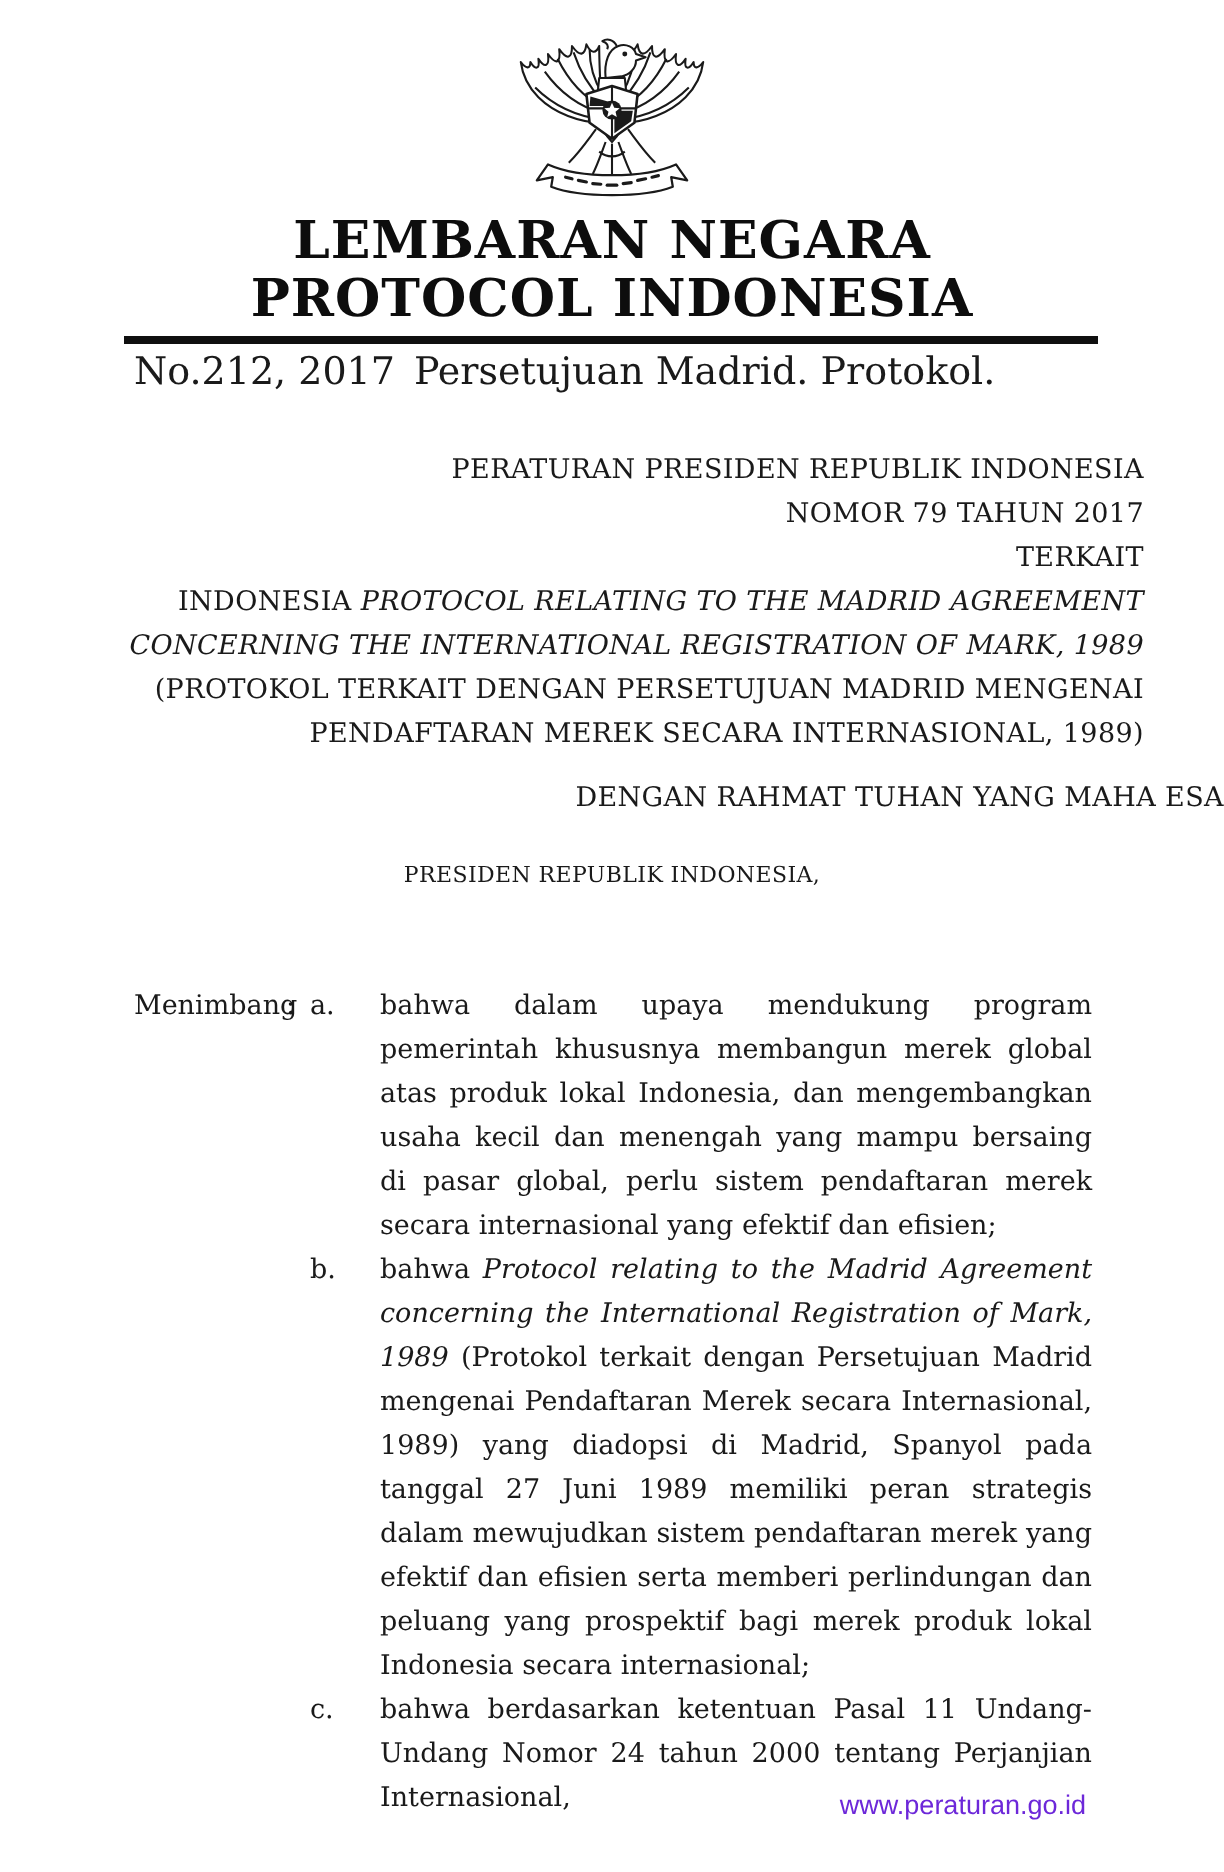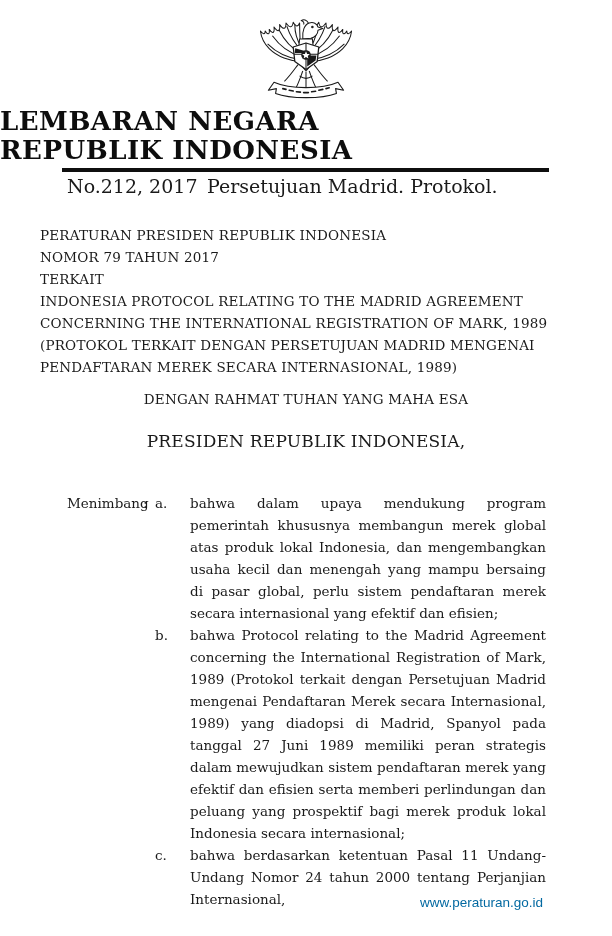--- a/index.html
+++ b/index.html
@@ -14,68 +14,68 @@
     overflow:hidden;
   }
   
   .emblem {
     position:absolute; top:11px; left:50%; transform:translateX(-50%);
     width:96px; height:96px;
   }
   .emblem svg { width:100%; height:100%; }
   .masthead-titles {
     position:absolute; top:107px; left:0; right:0;
-    font-weight:bold;
+    text-align:center; font-weight:bold;
     font-size:26px; line-height:29px; letter-spacing:0.5px;
     color:#0d0d0d;
   }
   .rule {
     position:absolute; top:168px; left:62px; right:63px;
     height:4px; background:#0f0f0f;
   }
   
   .header-row {
     position:absolute; top:177px; left:67px; right:66px;
     font-size:19px; line-height:19px;
   }
   .doc-number { position:absolute; left:0; top:0; white-space:nowrap; }
   .subject { margin-left:140px; }
   .subject-line1 { text-align:justify; text-align-last:justify; }
   
   .title-block {
     position:absolute; top:224px; left:40px; right:40px;
-    text-align:left; font-size:13.5px; line-height:22px;
+    text-align:right; font-size:13.5px; line-height:22px;
     letter-spacing:0.2px;
   }
   .title-line { white-space:nowrap; }
-  .it { }
+  .it { font-style:italic; }
   
   .invocation {
     position:absolute; top:391px; left:0; right:0;
-    text-align:center; font-size:13.5px; letter-spacing:0.2px;
+    text-align:right; font-size:13.5px; letter-spacing:0.2px;
   }
   .authority {
     position:absolute; top:431px; left:0; right:0;
-    text-align:center; font-size:17px; letter-spacing:0.2px;
+    text-align:center; font-size:11px; letter-spacing:0.2px;
   }
   
   .considerations {
     position:absolute; top:492px; left:67px; right:66px;
     display:grid; grid-template-columns:76px 12px 1fr;
     font-size:13.5px; line-height:22px;
     align-items:start;
   }
   .cons-label, .cons-colon { align-self:start; }
   .cons-item { display:grid; grid-template-columns:35px 1fr; }
   .cons-text { text-align:justify; }
   
   .footer-url {
     position:absolute; top:895px; right:69px;
     font-family:"Liberation Sans", sans-serif;
-    font-size:13.5px; color:#0369a1;
+    font-size:13.5px; color:#6d28d9;
   }
 </style>
 </head>
 <body>
 
 <div class="page">
 
   <div class="emblem">
     <svg viewBox="0 0 120 110" xmlns="http://www.w3.org/2000/svg">
       <g stroke="#1a1a1a" fill="none" stroke-width="1.3" stroke-linejoin="round">
@@ -127,21 +127,21 @@
             <path d="M67 96 l5 -0.6"></path>
             <path d="M76 94 l5 -1"></path>
             <path d="M85 92 l4 -1"></path>
         </g>
       </g>
     </svg>
   </div>
 
   <div class="masthead-titles">
     <div>LEMBARAN NEGARA</div>
-    <div>REPUBLIK INDONESIA</div>
+    <div>PROTOCOL INDONESIA</div>
   </div>
 
   <div class="rule"></div>
 
   <div class="header-row">
     <div class="doc-number">No.212, 2017</div>
     <div class="subject">
       <div class="subject-line2">Persetujuan Madrid. Protokol.</div>
     </div>
   </div>

